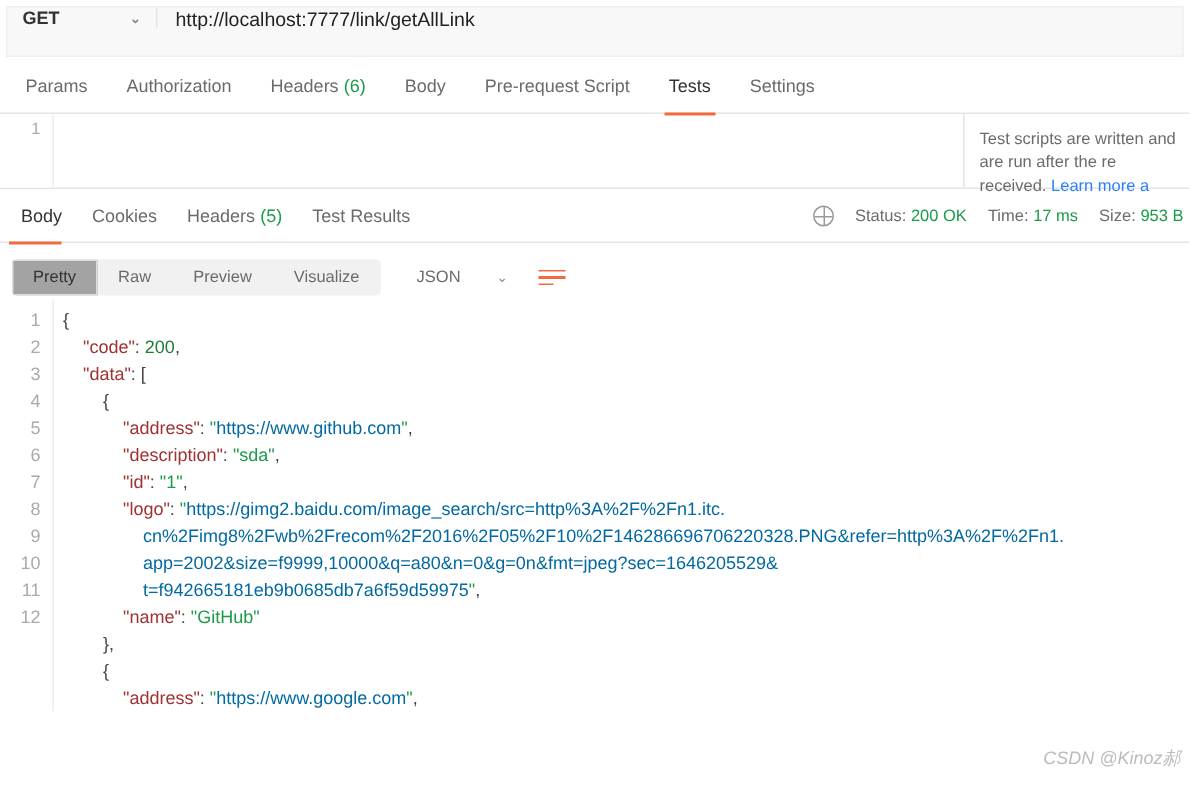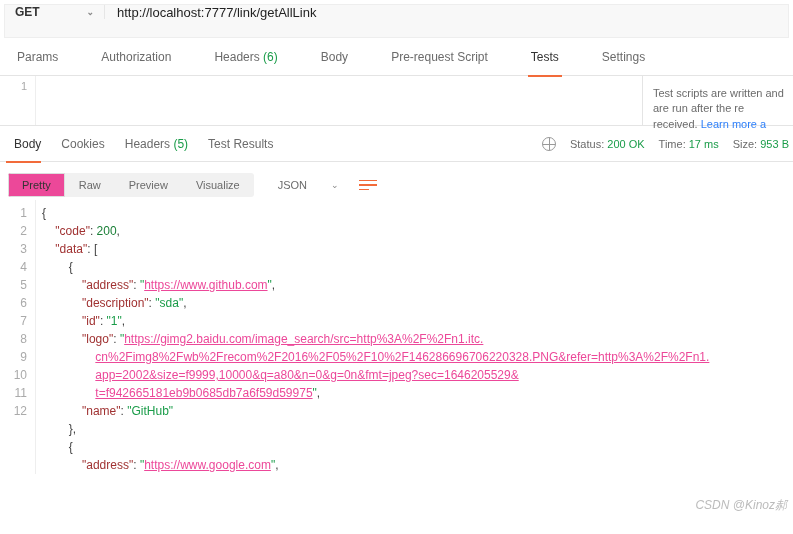--- a/index.html
+++ b/index.html
@@ -5,21 +5,21 @@
   * { box-sizing: border-box; margin: 0; padding: 0; font-family: Arial, Helvetica, sans-serif; }
   body { font-size: 12px; color: #565656; background: #fff; width: 793px; overflow: hidden; }
 
   
   .url-bar { display: flex; align-items: flex-start; height: 34px; margin: 4px 4px 0 4px; background: #f8f8f8; border: 1px solid #eee; }
   .method { width: 100px; display: flex; align-items: center; justify-content: space-between; padding: 0 10px; font-weight: bold; color: #333; border-right: 1px solid #e6e6e6; }
   .chevron { font-size: 9px; color: #888; }
   .url-input { flex: 1; border: none; background: transparent; padding: 0 12px; font-size: 13px; color: #222; outline: none; }
 
   
-  .tabs { display: flex; align-items: center; height: 38px; padding: 0 4px; border-bottom: 1px solid #e4e4e4; gap: 17px; }
+  .tabs { display: flex; align-items: center; height: 38px; padding: 0 4px; border-bottom: 1px solid #e4e4e4; gap: 0; }
   .tab { padding: 0 13px; line-height: 38px; cursor: pointer; color: #6b6b6b; font-size: 12px; position: relative; }
   .tab.active { color: #333; }
   .tab.active::after { content: ""; position: absolute; left: 10px; right: 10px; bottom: -1px; height: 2px; background: #f26b3a; }
   .count { color: #1a9c49; }
 
   
   .editor-wrap { display: flex; height: 50px; border-bottom: 1px solid #e4e4e4; }
   .gutter { width: 36px; text-align: right; padding: 4px 8px 0 0; color: #aaa; font-family: Consolas, monospace; font-size: 11px; background: #fff; border-right: 1px solid #eee; }
   .editor-body { flex: 1; }
   .help-panel { width: 151px; border-left: 1px solid #e4e4e4; padding: 10px 8px 0 10px; font-size: 11px; color: #6b6b6b; line-height: 1.4; }
@@ -34,35 +34,35 @@
   .resp-meta { margin-left: auto; display: flex; align-items: center; gap: 14px; font-size: 11px; color: #6b6b6b; }
   .meta-val { color: #1a9c49; }
   .globe-icon { width: 14px; height: 14px; border: 1px solid #999; border-radius: 50%; position: relative; display: inline-block; }
   .globe-icon::before { content: ""; position: absolute; top: 0; bottom: 0; left: 50%; width: 1px; background: #999; }
   .globe-icon::after { content: ""; position: absolute; left: 0; right: 0; top: 50%; height: 1px; background: #999; }
 
   
   .view-bar { display: flex; align-items: center; height: 38px; padding: 8px 8px 0 8px; gap: 0; }
   .view-group { display: flex; background: #f1f1f1; border-radius: 3px; overflow: hidden; }
   .view-btn { padding: 6px 14px; font-size: 11px; color: #6b6b6b; cursor: pointer; border: none; background: transparent; }
-  .view-btn.active { background: #ec4899; color: #333; box-shadow: inset 0 0 0 1px #ddd; }
+  .view-btn.active { background: #a3a3a3; color: #333; box-shadow: inset 0 0 0 1px #ddd; }
   .format-sel { margin-left: 14px; padding: 6px 10px; font-size: 11px; color: #6b6b6b; display: flex; align-items: center; gap: 24px; cursor: pointer; }
   .wrap-icon { margin-left: 10px; width: 18px; height: 14px; display: inline-flex; flex-direction: column; justify-content: space-around; cursor: pointer; }
   .wrap-icon span { height: 1.5px; background: #f26b3a; display:block; }
   .wrap-icon span:nth-child(3){ width: 60%; }
 
   
   .json-area { display: flex; font-family: Consolas, Menlo, monospace; font-size: 12px; }
   .json-gutter { width: 36px; text-align: right; padding: 4px 8px 0 0; color: #aaa; line-height: 18px; border-right: 1px solid #eee; }
   .json-code { flex: 1; padding: 4px 6px 0 6px; line-height: 18px; white-space: pre; overflow: hidden; }
   .k { color: #a03232; }
   .s { color: #1a9c49; }
   .n { color: #1a7f37; }
   .p { color: #444; }
-  .u { color: #ec4899; text-decoration: underline; }
+  .u { color: #0369a1; }
 
   .watermark { position: fixed; right: 6px; bottom: 20px; font-size: 12px; color: rgba(120,120,120,0.5); font-style: italic; }
 </style>
 </head>
 <body>
 
 <div class="url-bar">
   <div class="method">
     <span>GET</span>
     <span class="chevron">⌄</span>

